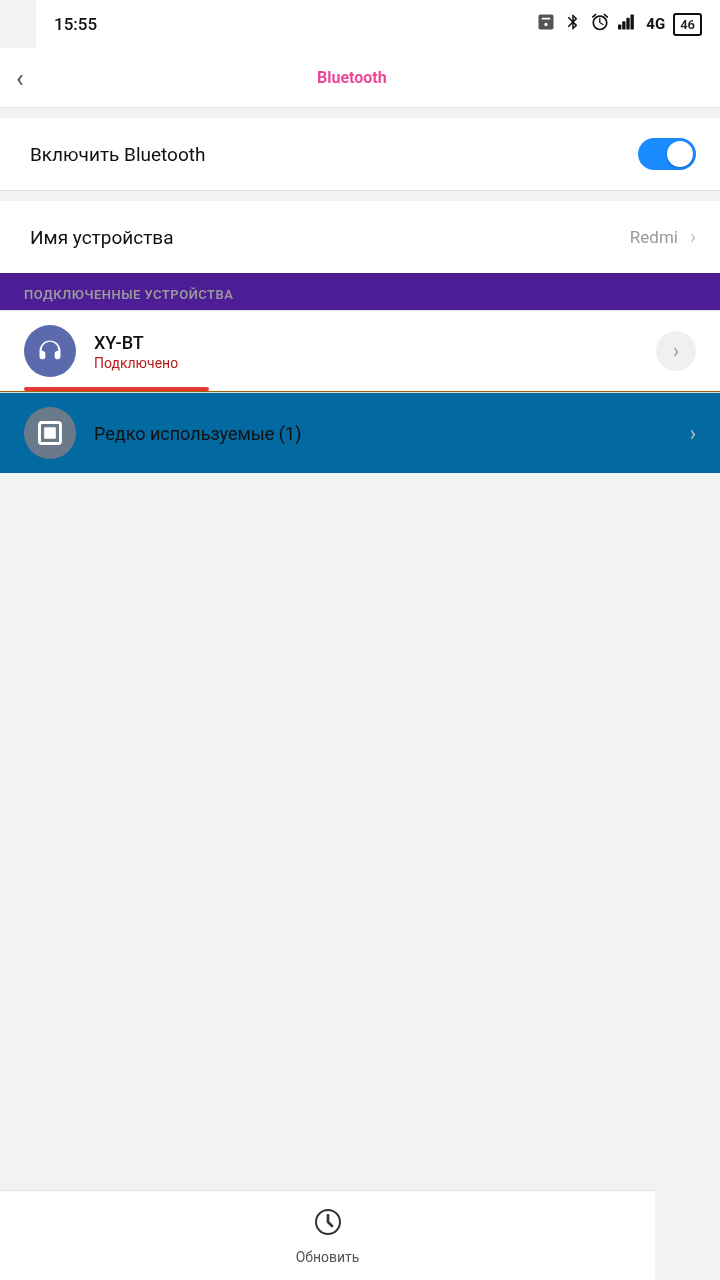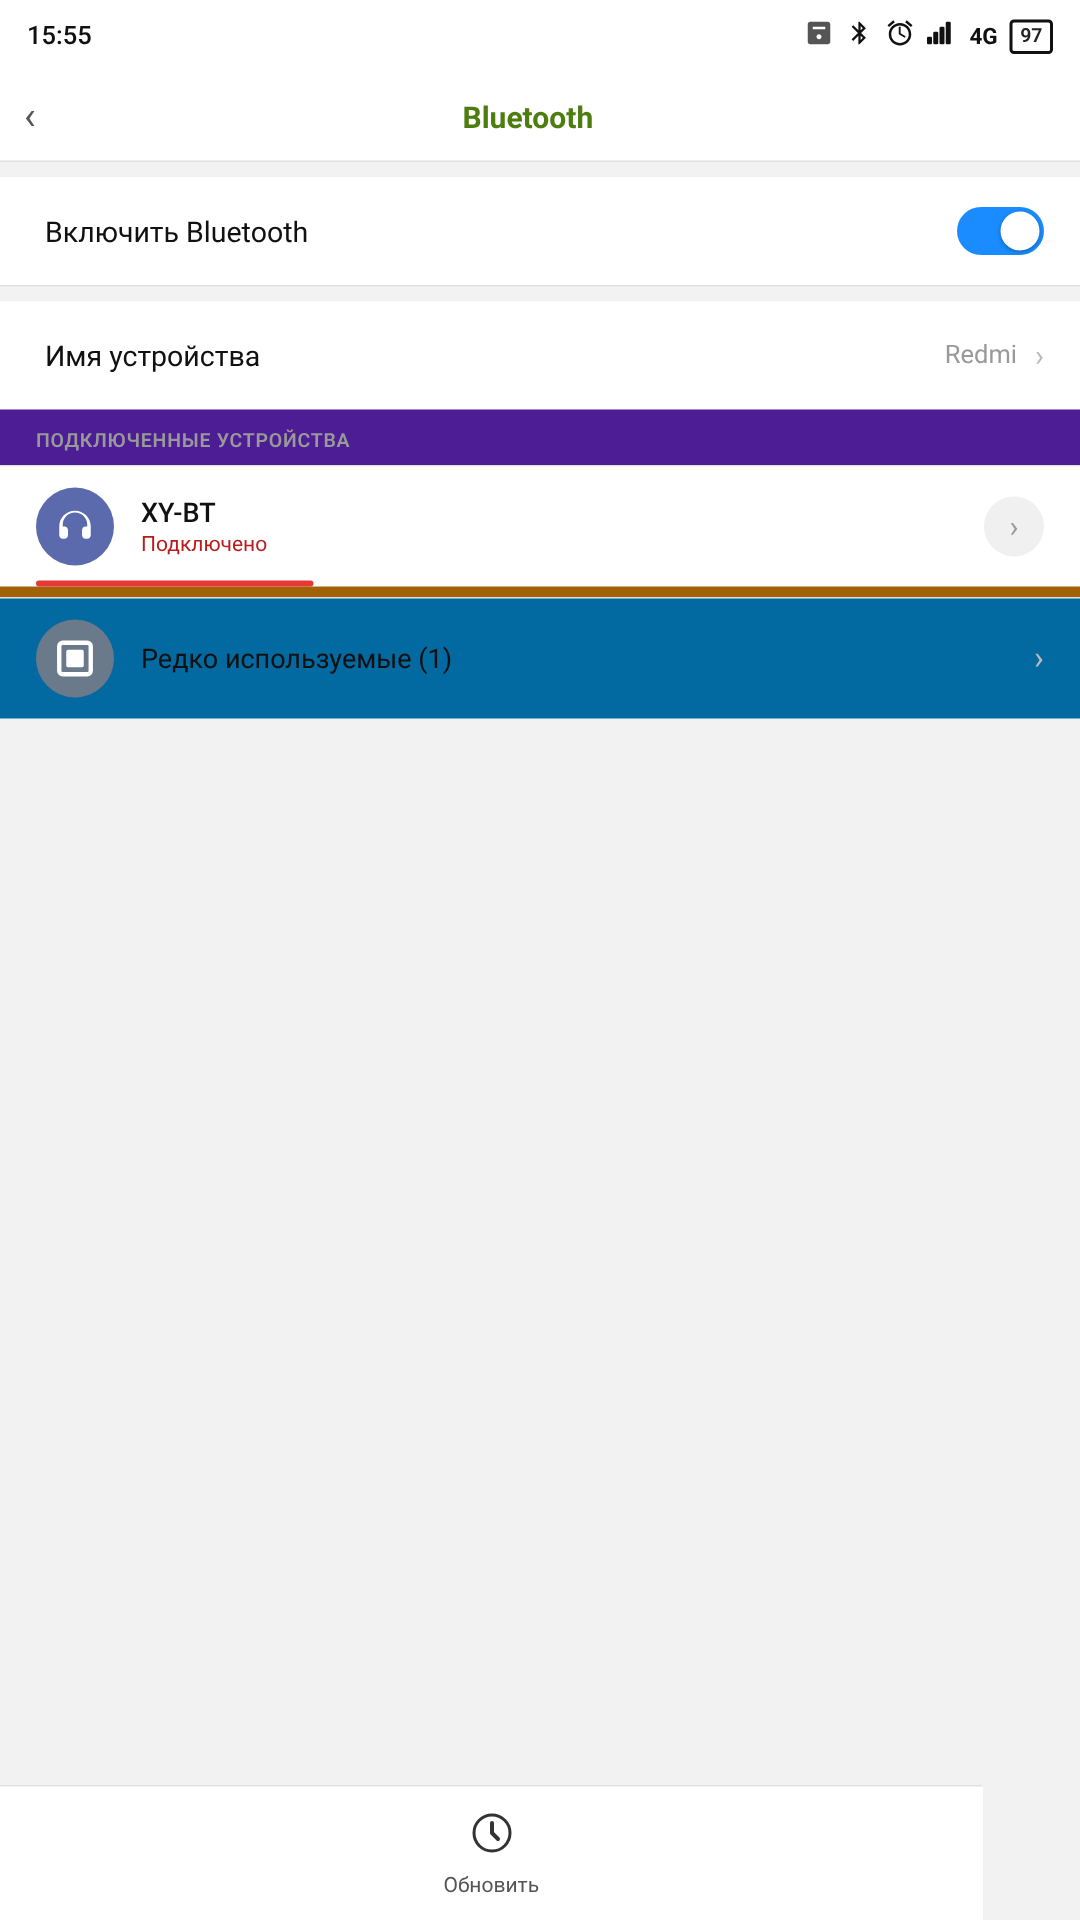--- a/index.html
+++ b/index.html
@@ -15,20 +15,21 @@
     }
 
     
     .status-bar {
       display: flex;
       justify-content: space-between;
       align-items: center;
       background: #fff;
       padding: 0 18px;
       height: 48px;
+      margin-left: 36px;
     }
     .status-time {
       font-size: 17px;
       font-weight: 500;
       color: #111;
     }
     .status-icons {
       display: flex;
       align-items: center;
       gap: 8px;
@@ -58,23 +59,23 @@
     .back-btn {
       font-size: 26px;
       color: #555;
       cursor: pointer;
       margin-right: 16px;
       line-height: 1;
     }
     .header-title {
       flex: 1;
       text-align: center;
-      font-size: 20px;
+      font-size: 16px;
       font-weight: 700;
-      color: #4d7c0f;
+      color: #ec4899;
       margin-right: 40px;
     }
 
     
     .setting-section {
       background: #fff;
       margin-top: 10px;
     }
     .setting-row {
       display: flex;
@@ -139,21 +140,21 @@
 
     
     .device-section {
       background: #fff;
       margin-top: 0;
     }
     .device-row {
       display: flex;
       align-items: center;
       padding: 14px 24px;
-      border-bottom: 7px solid #a16207;
+      border-bottom: 1px solid #a16207;
       cursor: pointer;
       position: relative;
     }
     .device-icon {
       width: 52px;
       height: 52px;
       border-radius: 50%;
       background: #5a6aad;
       display: flex;
       align-items: center;
@@ -292,21 +293,21 @@
       <svg width="20" height="16" viewBox="0 0 24 18" fill="#111">
         <rect x="0" y="12" width="4" height="6" rx="1"></rect>
         <rect x="5" y="8" width="4" height="10" rx="1"></rect>
         <rect x="10" y="4" width="4" height="14" rx="1"></rect>
         <rect x="15" y="0" width="4" height="18" rx="1"></rect>
       </svg>
     </span>
 
     <span class="status-icon" style="font-weight:700;font-size:15px;">4G</span>
 
-    <span class="battery-box">97</span>
+    <span class="battery-box">46</span>
   </div>
 </div>
 
 <div class="header">
   <span class="back-btn">‹</span>
   <span class="header-title">Bluetooth</span>
 </div>
 
 <div class="content-area">
 

